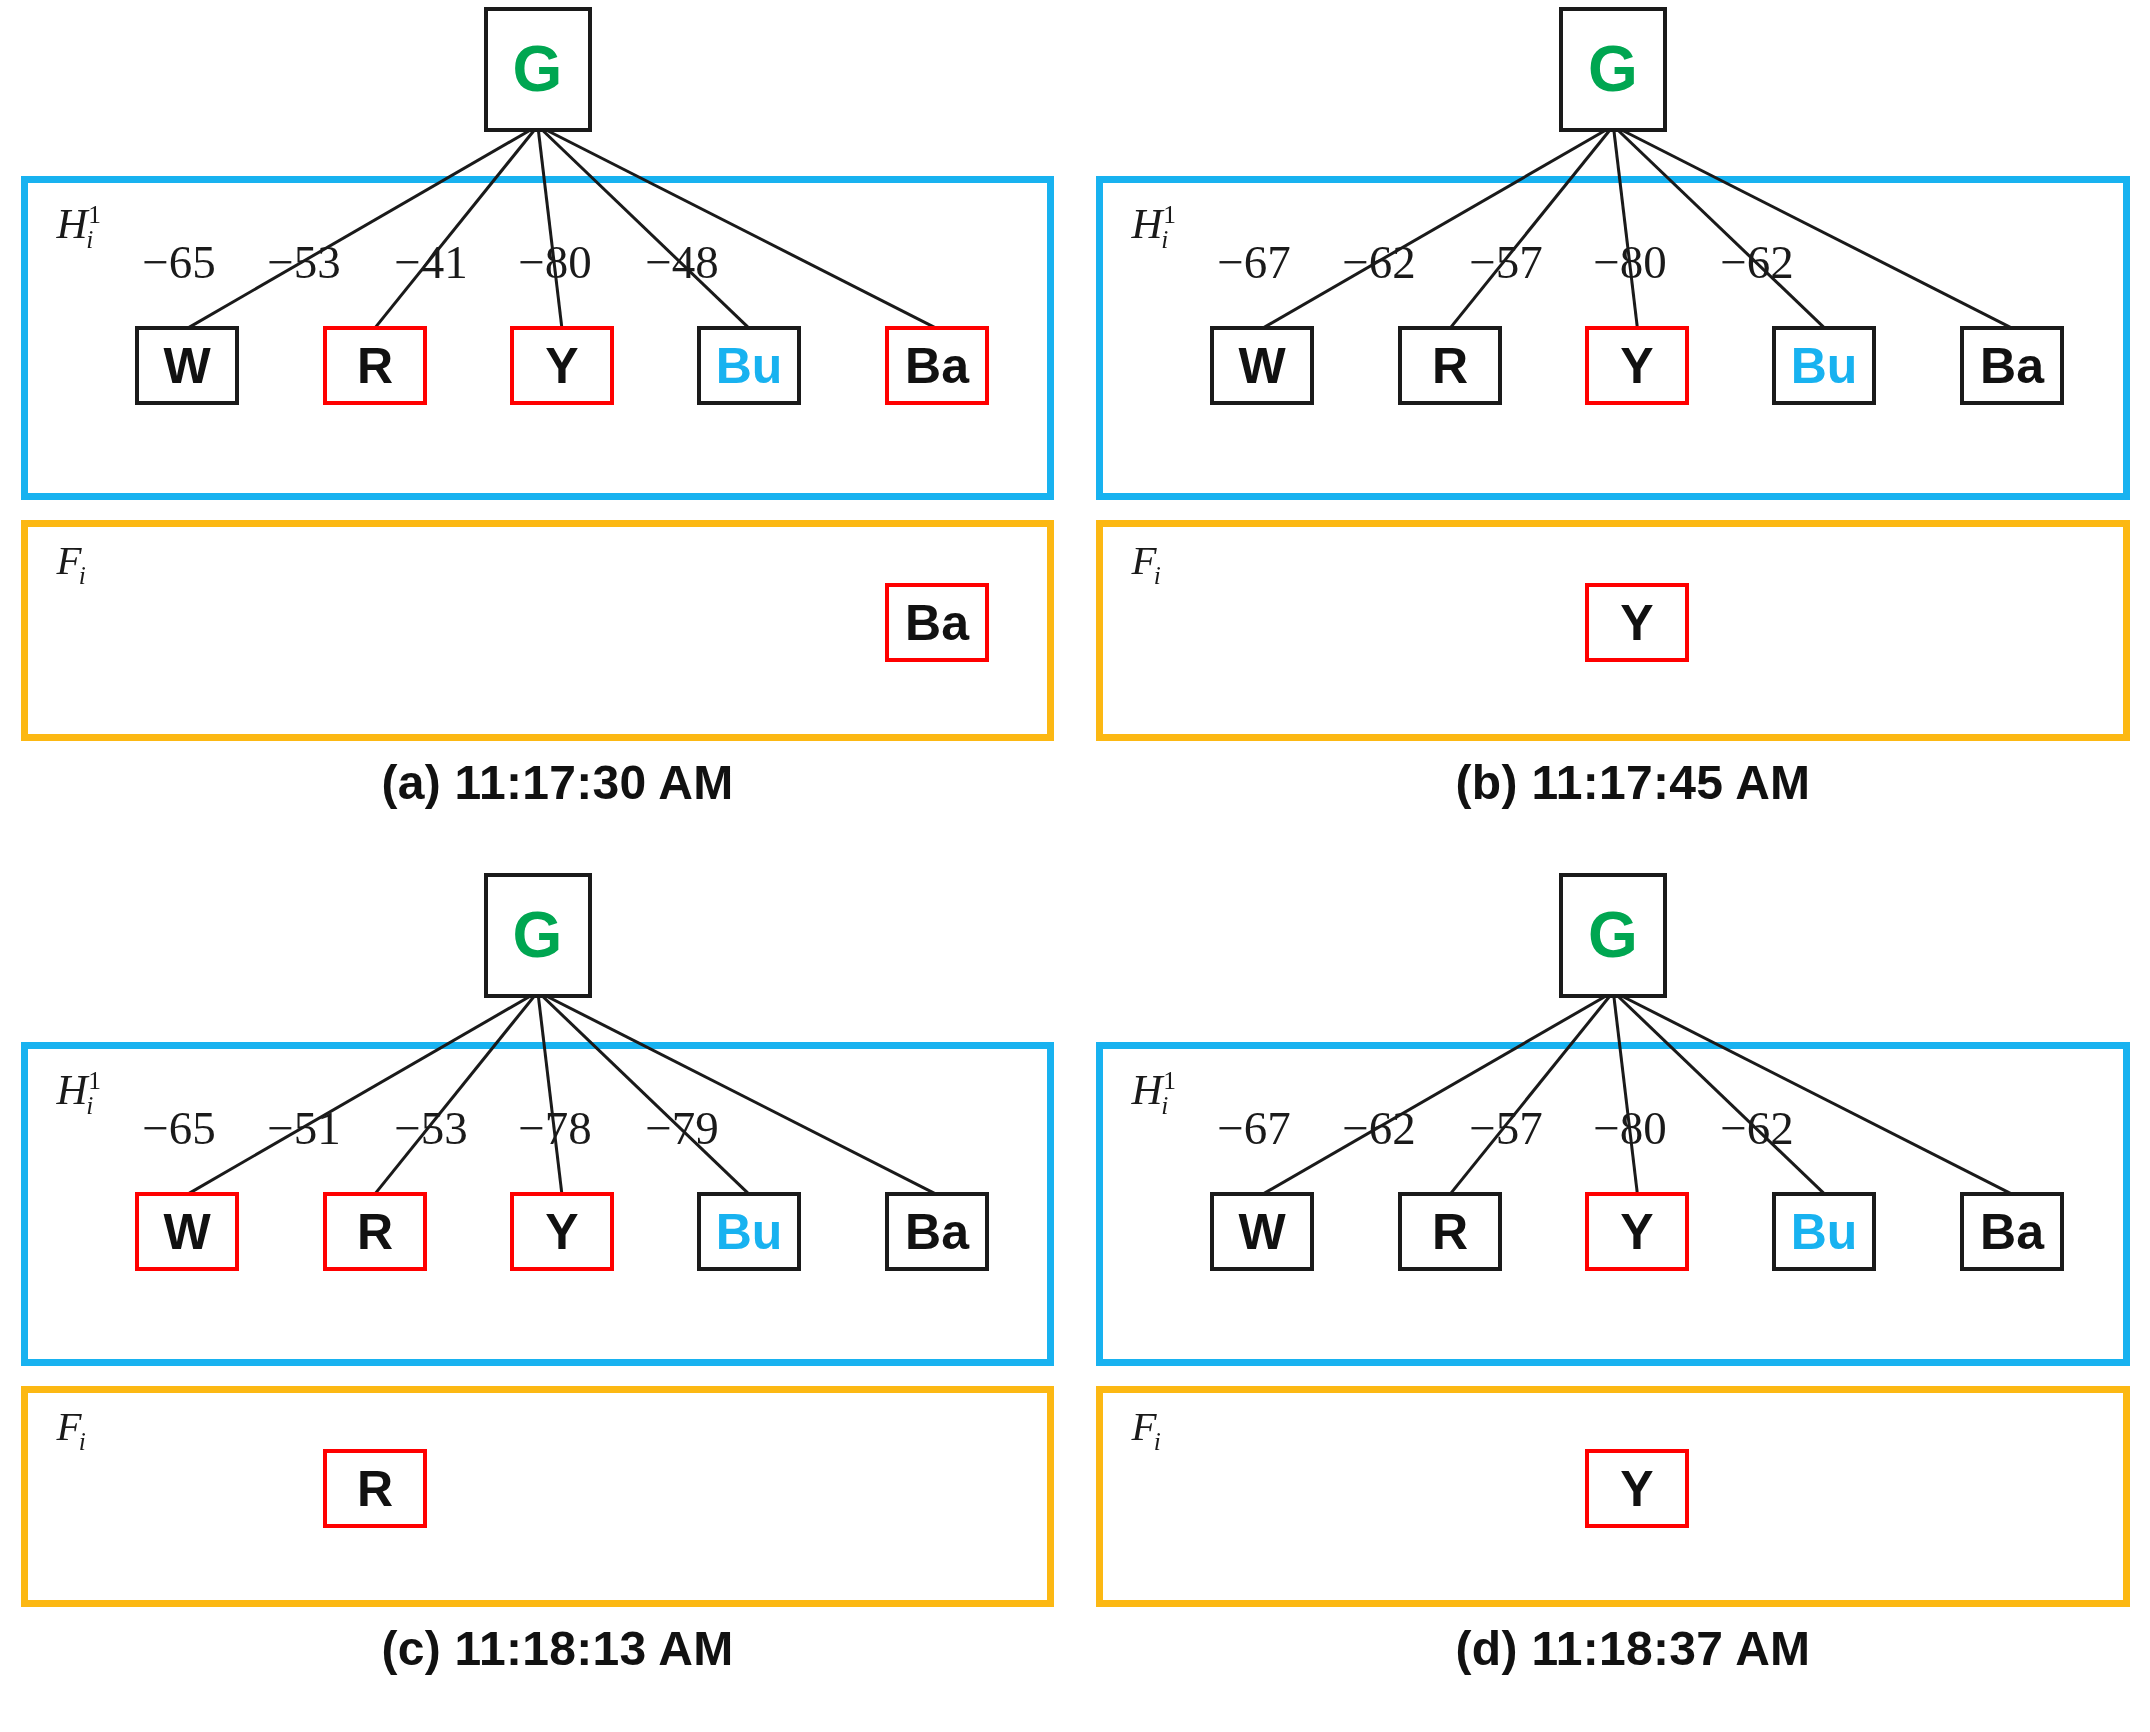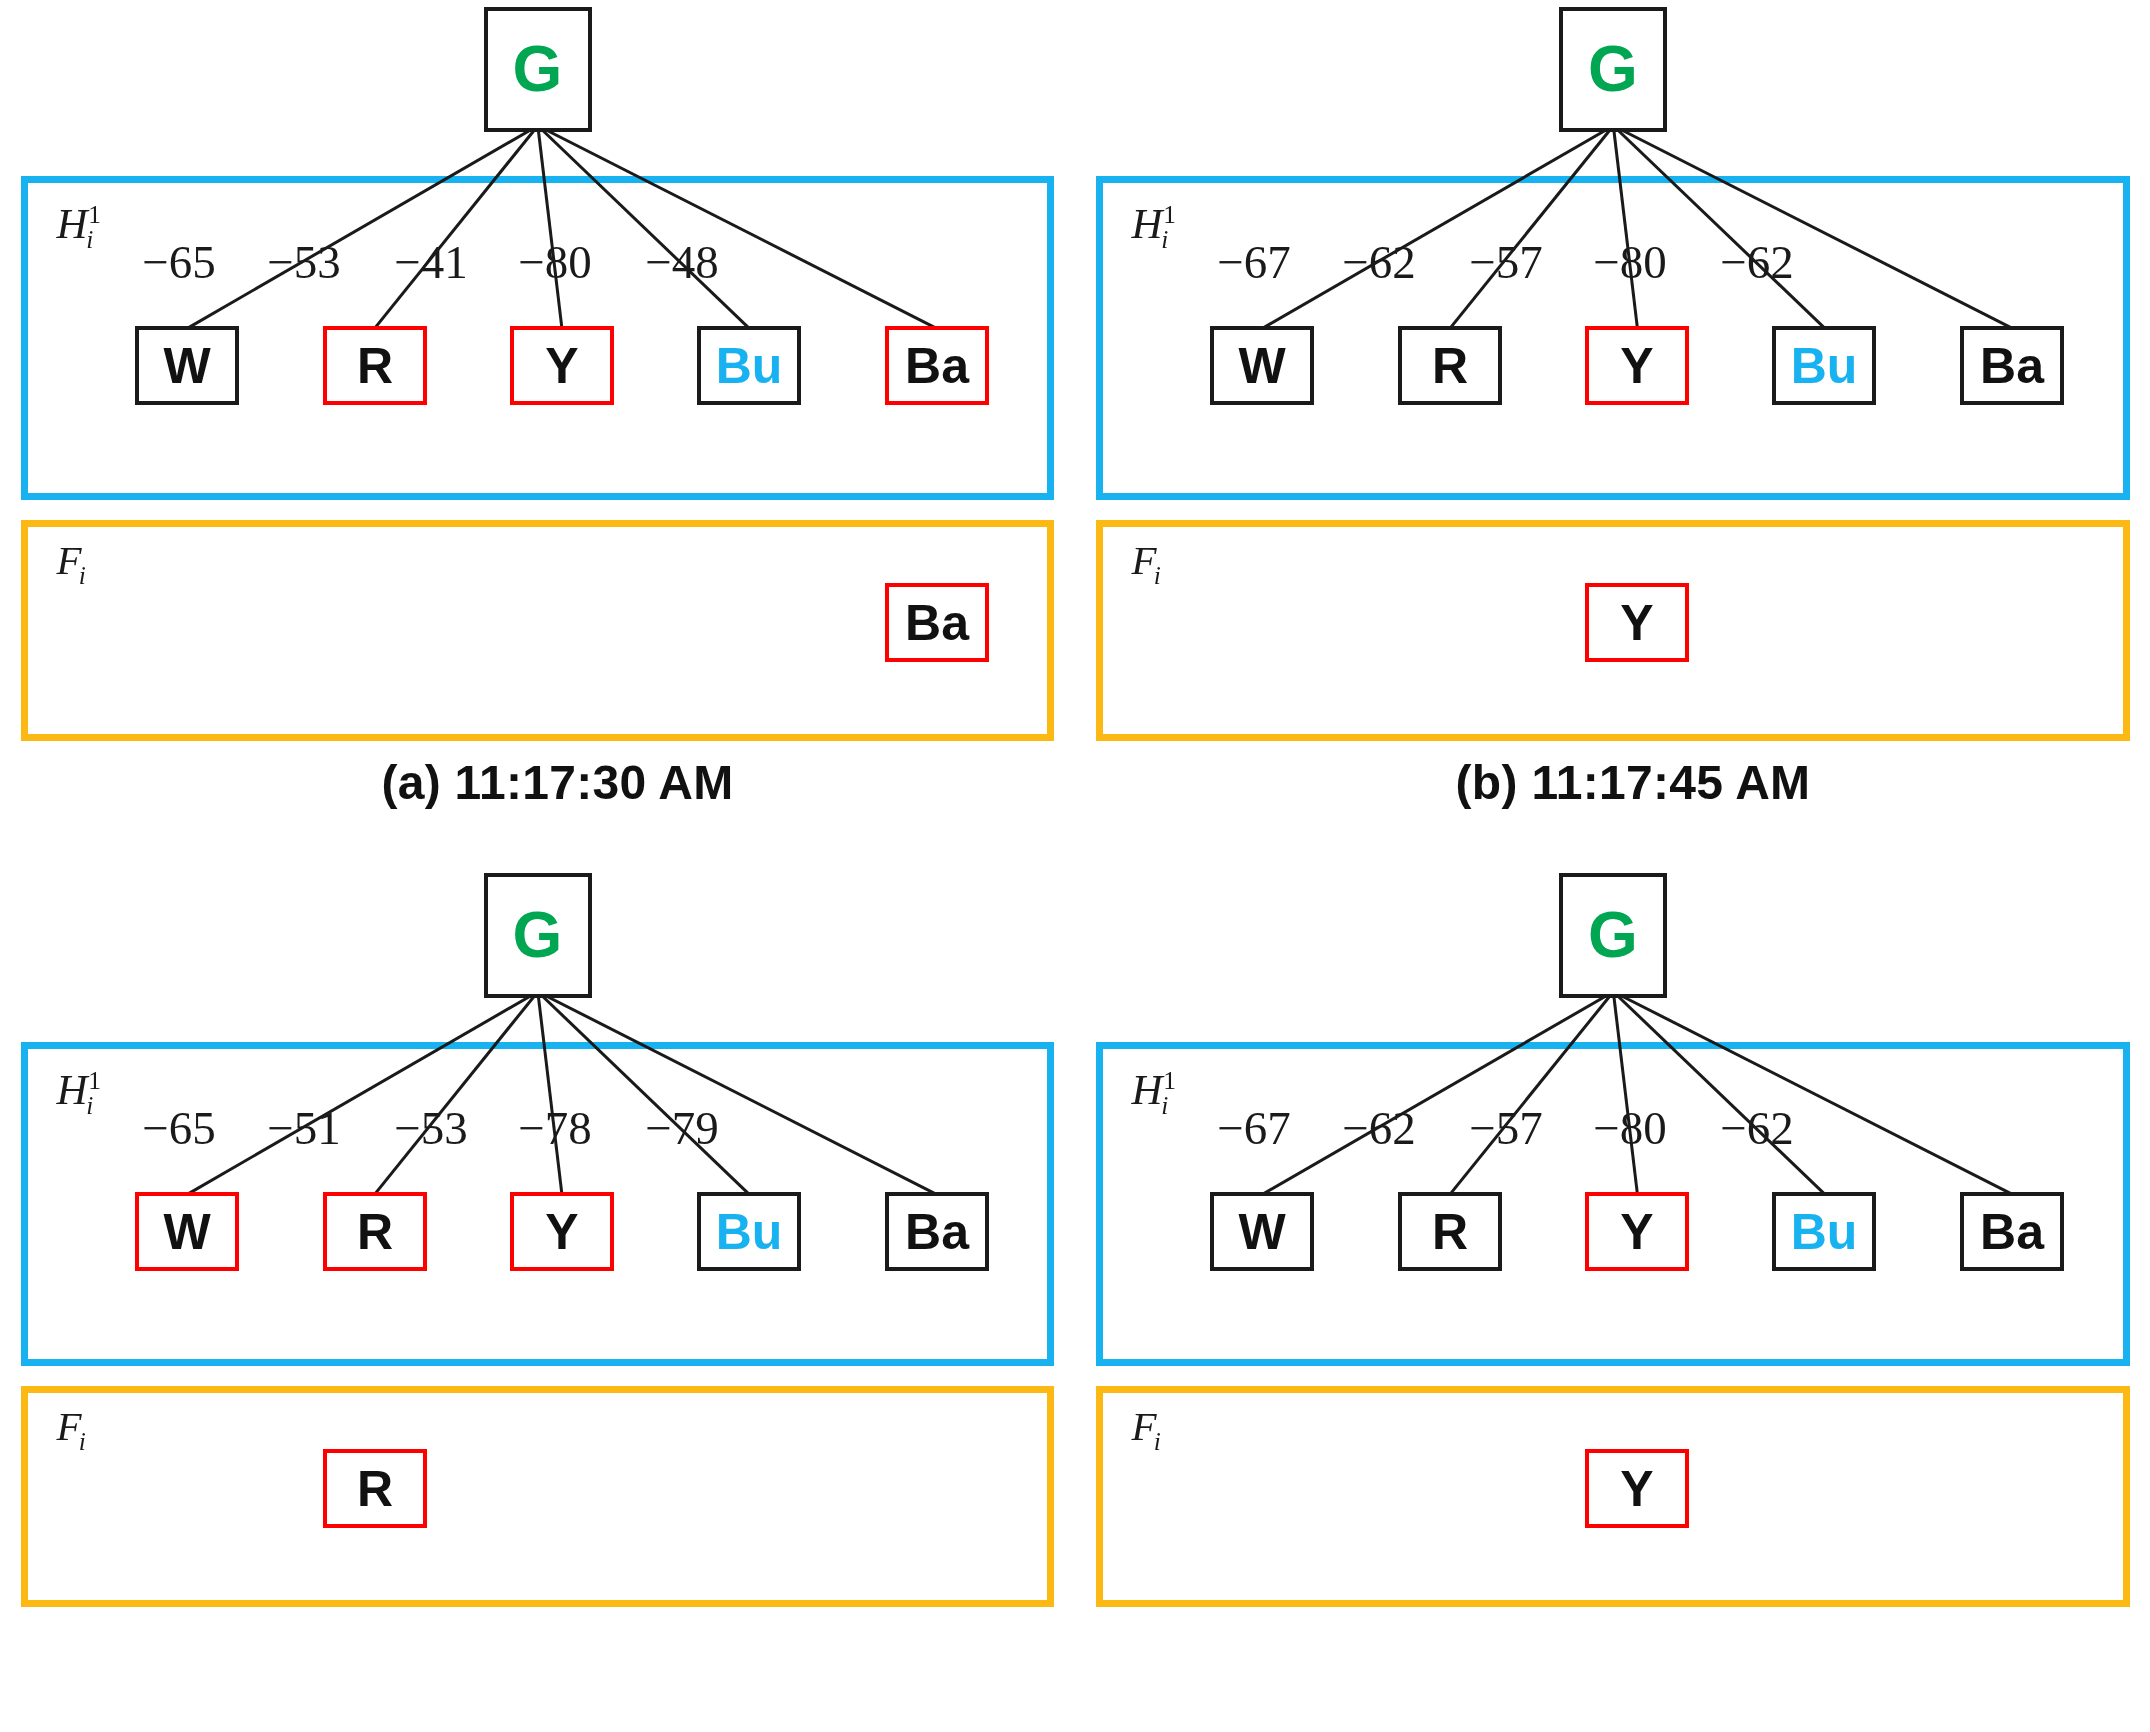--- a/index.html
+++ b/index.html
@@ -341,20 +341,21 @@
         </div>
         <div class="leaf" style="left: 937px;">
           <span>Ba</span>
         </div>
       </div>
       <div class="frow">
         <div class="leaf alarm" style="left: 375px;">
           <span>R</span>
         </div>
       </div>
+      <div class="caption">(c) 11:18:13 AM</div>
     </div>
     <div class="panel">
       <svg class="edges" viewBox="0 0 1607 1295" preserveAspectRatio="none">
         <line x1="804" y1="188" x2="280" y2="491"></line>
         <line x1="804" y1="188" x2="560" y2="491"></line>
         <line x1="804" y1="188" x2="840" y2="491"></line>
         <line x1="804" y1="188" x2="1120" y2="491"></line>
         <line x1="804" y1="188" x2="1400" y2="491"></line>
       </svg>
       <div class="gnode">
@@ -388,15 +389,16 @@
         </div>
         <div class="leaf" style="left: 937px;">
           <span>Ba</span>
         </div>
       </div>
       <div class="frow">
         <div class="leaf alarm" style="left: 562px;">
           <span>Y</span>
         </div>
       </div>
+      <div class="caption">(d) 11:18:37 AM</div>
     </div>
   </div>
 
 
 </body></html>

